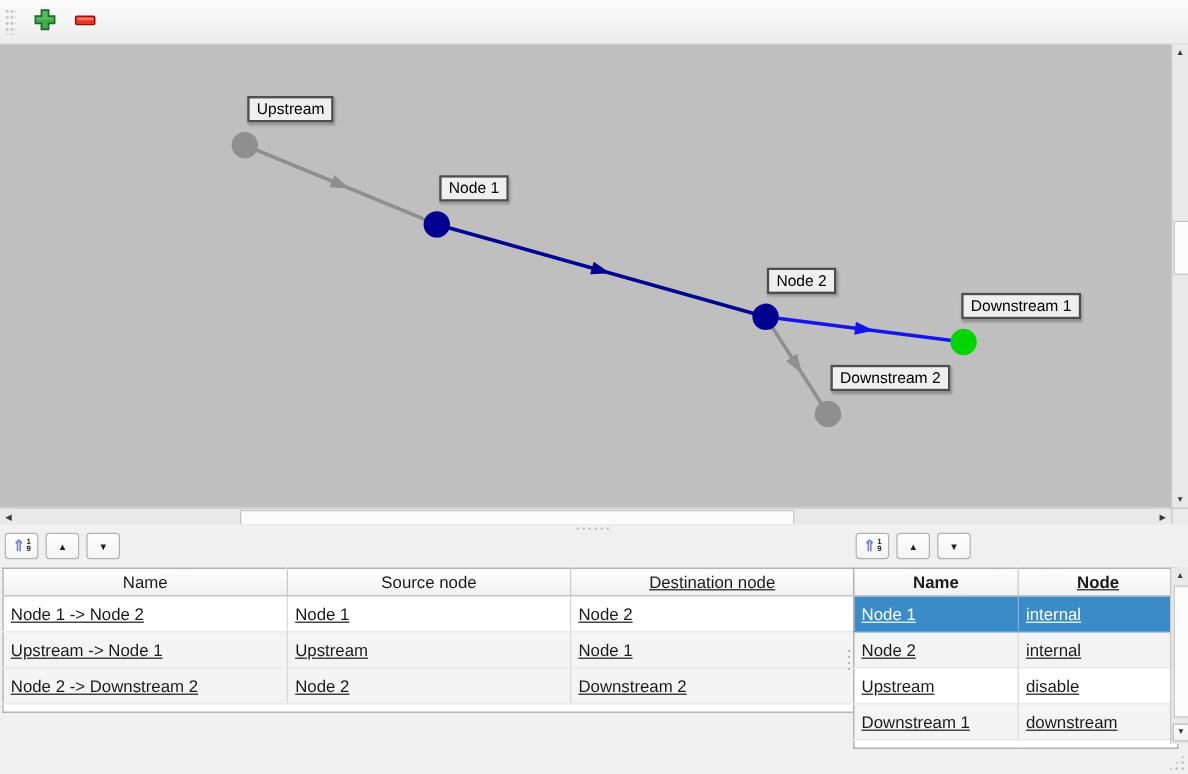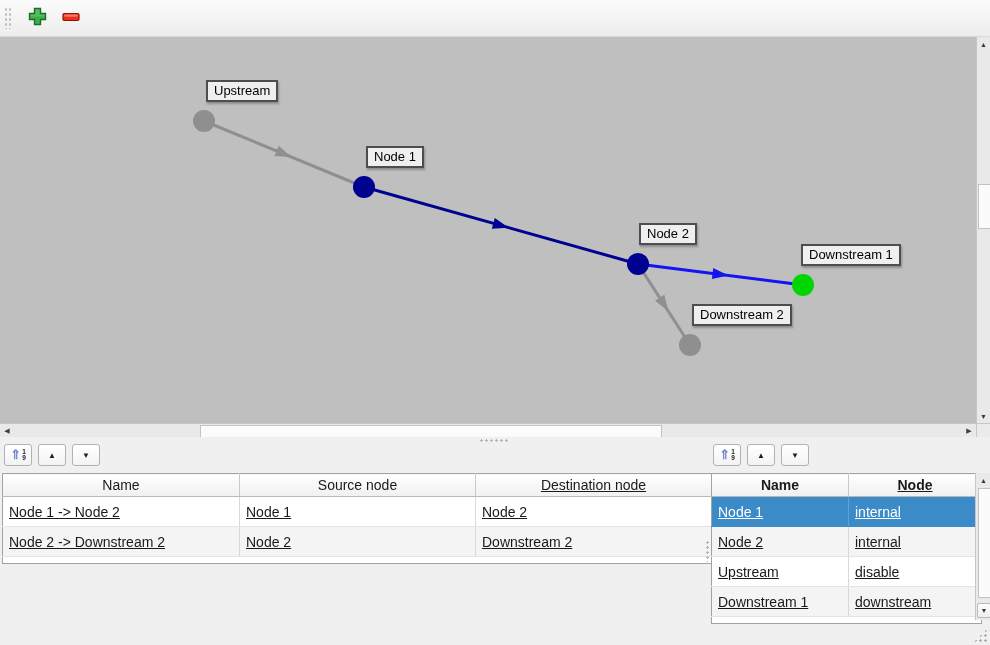--- a/index.html
+++ b/index.html
@@ -185,20 +185,25 @@
           <th>Destination node</th>
         </tr>
       </thead>
     <tbody id="edges-body">
         <tr>
           <td>Node 1 -&gt; Node 2</td>
           <td>Node 1</td>
           <td>Node 2</td>
         </tr>
         <tr class="even">
+          <td>Upstream -&gt; Node 1</td>
+          <td>Upstream</td>
+          <td>Node 1</td>
+        </tr>
+        <tr class="even">
           <td>Node 2 -&gt; Downstream 2</td>
           <td>Node 2</td>
           <td>Downstream 2</td>
         </tr>
         <tr class="stub">
           <td colspan="3"></td>
         </tr>
       </tbody>
   </table>
 

